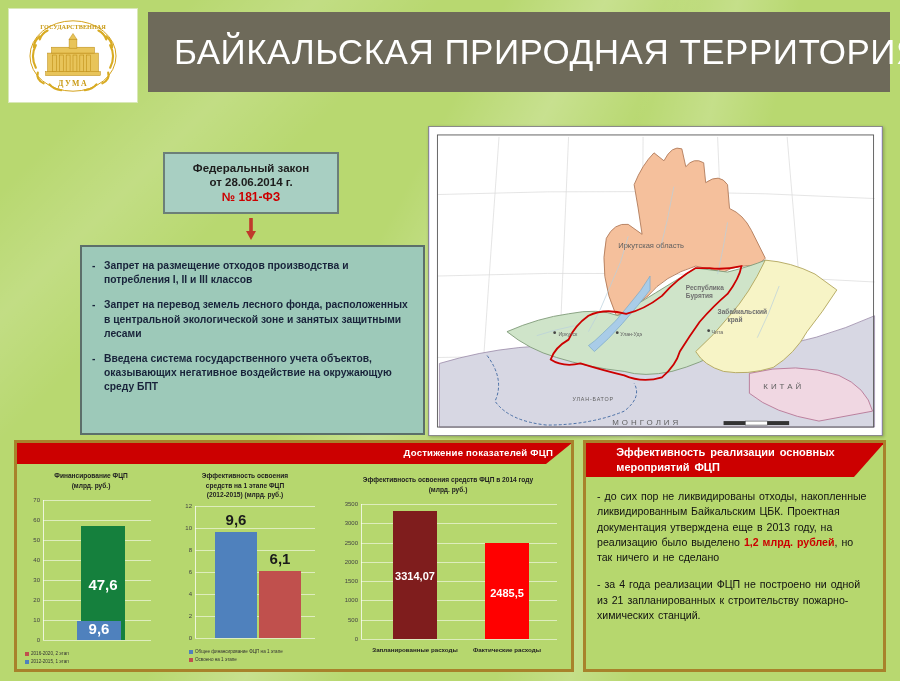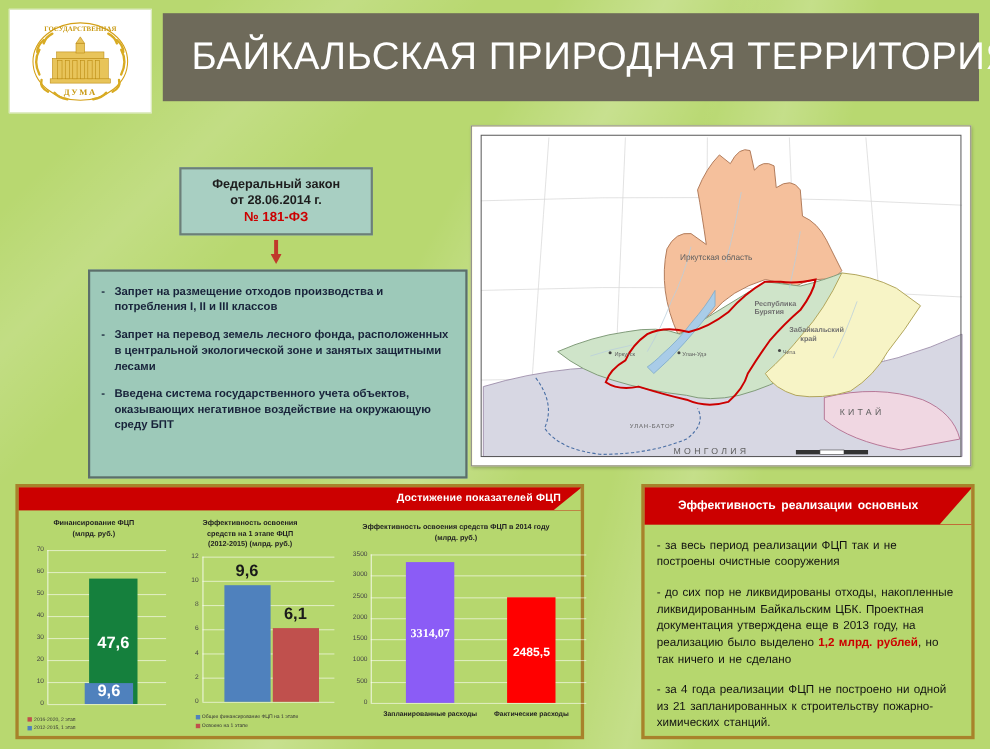--- a/index.html
+++ b/index.html
@@ -62,30 +62,30 @@
   .duties-box li {
     position: relative; color: #18233a; font-size: 10.3px; font-weight: bold;
     line-height: 1.38; margin-bottom: 11px; padding-left: 14px;
   }
   .duties-box li:before {
     content: "-"; position: absolute; left: 2px; top: 0; font-weight: bold;
   }
 
   
   .map-frame {
-    position: absolute; left: 428px; top: 114px; width: 455px; height: 310px;
-    background: #fef9c3; border: 1px solid #8a8a8a;
+    position: absolute; left: 428px; top: 126px; width: 455px; height: 310px;
+    background: #c4b5fd; border: 1px solid #8a8a8a;
     box-shadow: 1px 1px 3px rgba(0,0,0,0.25);
     overflow: hidden;
   }
   .map-frame svg { display: block; width: 100%; height: 100%; }
 
   
   .charts-panel {
-    position: absolute; left: 14px; top: 440px; width: 517px; height: 232px;
+    position: absolute; left: 14px; top: 440px; width: 560px; height: 232px;
     border: 3px solid #a8822b; background: #b6d76e;
   }
   .panel-banner {
     position: relative; height: 21px; background: #cc0000; overflow: hidden;
   }
   .panel-banner .banner-text {
     position: absolute; right: 18px; top: 4px;
     color: #ffffff; font-size: 9.6px; font-weight: bold; letter-spacing: .2px;
   }
   .panel-banner:after {
@@ -383,42 +383,42 @@
           <div class="gridline" style="top:57.14%"></div>
           <div class="ytick" style="top:57.14%">1500</div>
           <div class="gridline" style="top:71.42%"></div>
           <div class="ytick" style="top:71.42%">1000</div>
           <div class="gridline" style="top:85.71%"></div>
           <div class="ytick" style="top:85.71%">500</div>
           <div class="gridline" style="top:100%"></div>
           <div class="ytick" style="top:100%">0</div>
           <div class="axis-line" style="left:0; top:0; width:1px; height:100%;"></div>
 
-          <div class="bar" style="left:32px; width:44px; height:94.7%; background:#8b5cf6;font-family:Liberation Serif, serif;">
+          <div class="bar" style="left:32px; width:44px; height:94.7%; background:#7f1d1d;">
             <span class="bar-label" style="top:46%; color:#ffffff; font-size:11px;">3314,07</span>
           </div>
           <div class="bar" style="left:124px; width:44px; height:71%; background:#ff0000;">
             <span class="bar-label" style="top:46%; color:#ffffff; font-size:11px;">2485,5</span>
           </div>
         </div>
         <span class="xlabel" style="left:90px; top:182px">Запланированные расходы</span>
         <span class="xlabel" style="left:182px; top:182px">Фактические расходы</span>
       </div>
 
     </div>
   </div>
 
   <div class="eff-panel">
     <div class="eff-banner">
       <div class="eff-title">
         <div>Эффективность   реализации   основных</div>
+        <div>мероприятий  ФЦП</div>
       </div>
     </div>
     <div class="eff-body">
-      <p>- за весь период реализации  ФЦП так и не построены  очистные  сооружения</p>
       <p>
         <span>- до сих пор не ликвидированы  отходы, накопленные  ликвидированным  Байкальским ЦБК. Проектная  документация  утверждена  еще в 2013 году, на реализацию  было выделено </span><span class="hl">1,2 млрд. рублей</span><span>, но так ничего и не сделано</span>
       </p>
       <p>- за 4 года реализации  ФЦП не построено  ни одной из 21 запланированных  к строительству пожарно-химических  станций.</p>
     </div>
   </div>
 
 </div>
 
 </body></html>

